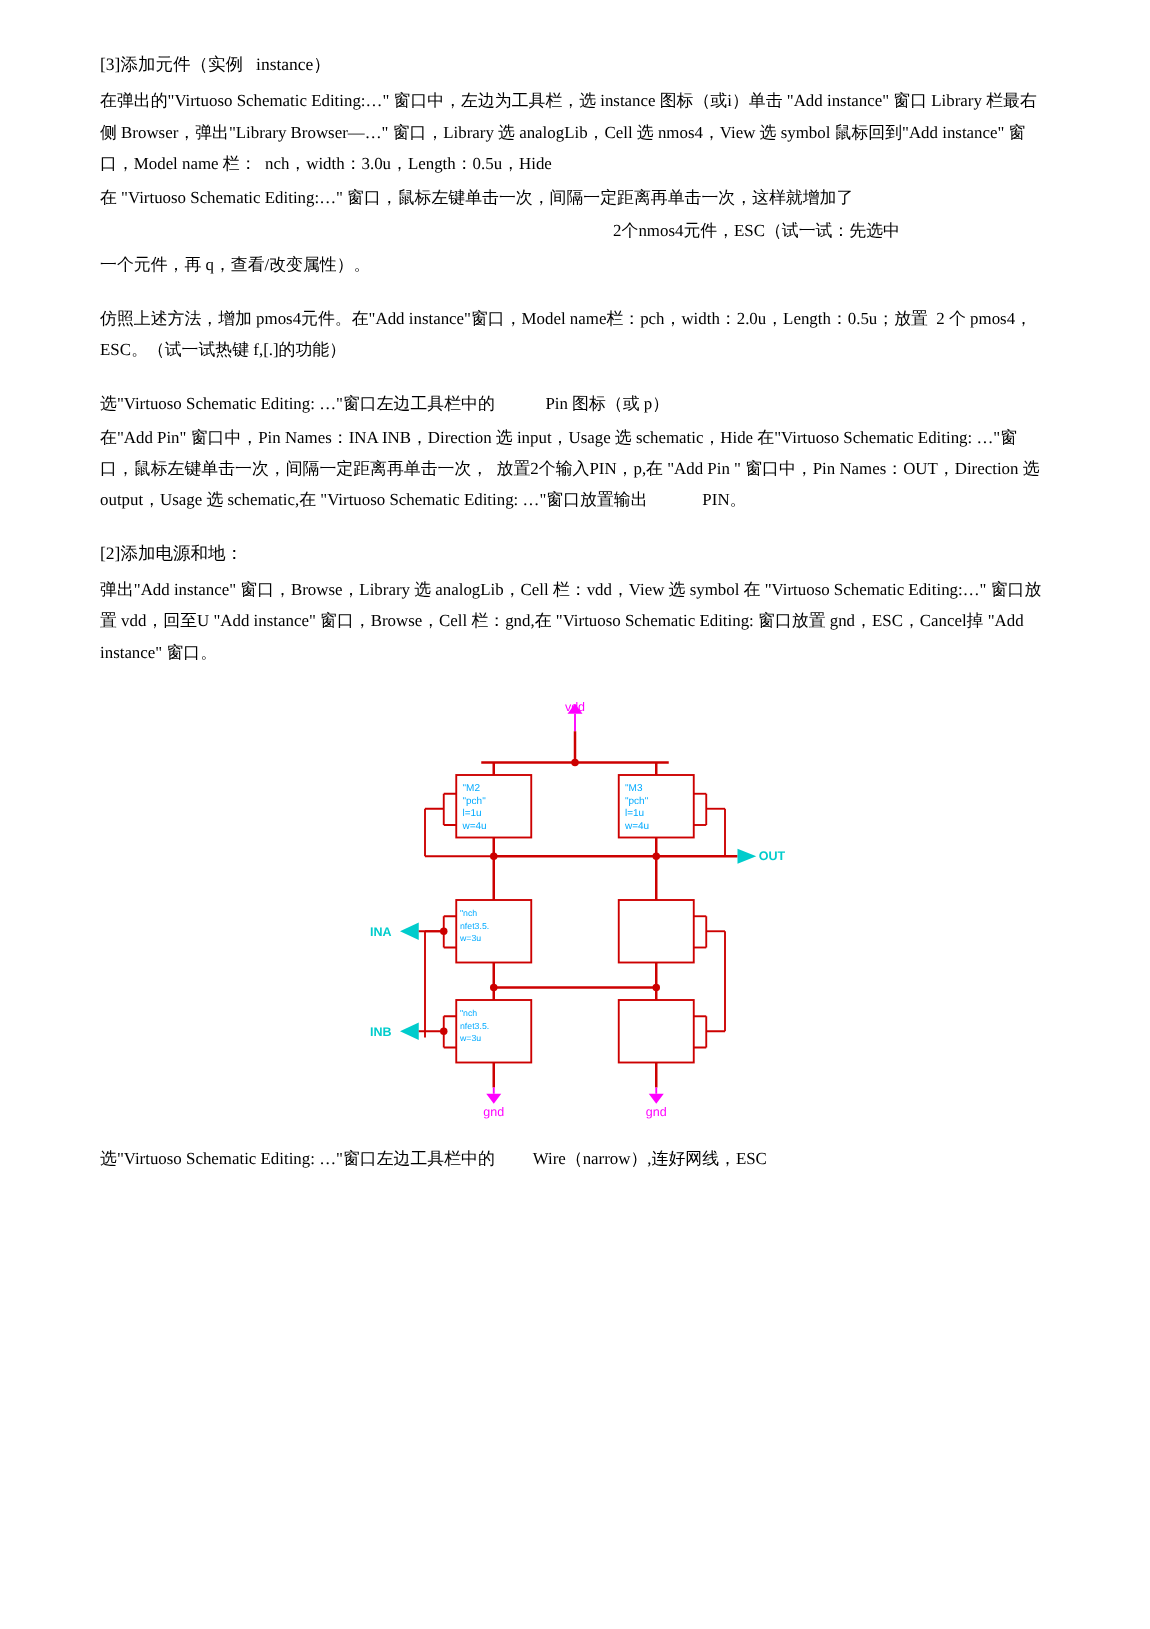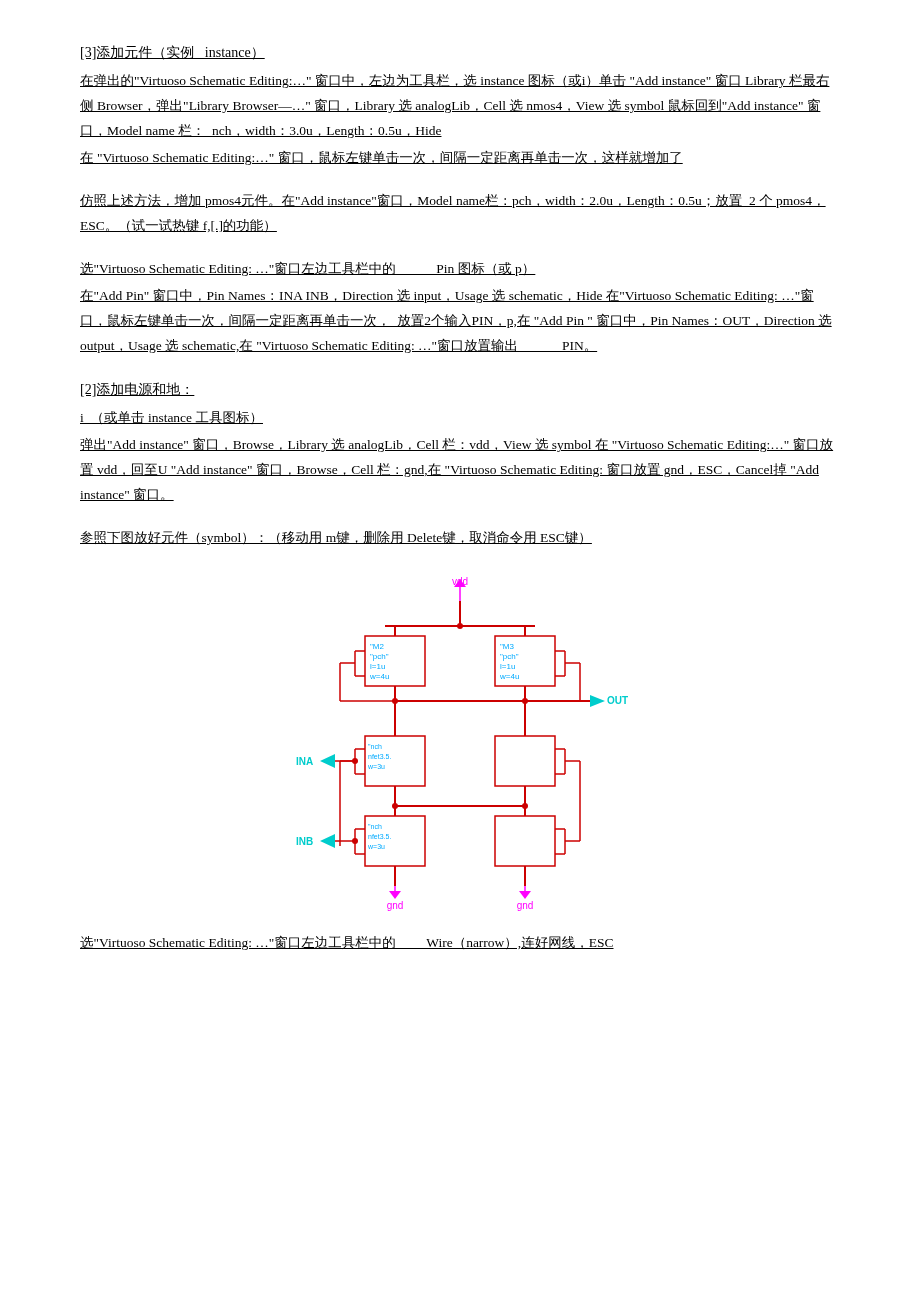--- a/index.html
+++ b/index.html
@@ -8,21 +8,20 @@
       font-family: "SimSun", "宋体", serif;
       font-size: 14px;
       color: #000;
       width: 920px;
       min-height: 1303px;
       padding: 40px 80px;
       line-height: 1.8;
     }
     .section {
       margin-bottom: 18px;
-      text-decoration: underline;
     }
     .section-title {
       font-size: 14px;
       color: #000;
       margin-bottom: 4px;
     }
     .para {
       text-indent: 0;
       margin-bottom: 2px;
       font-size: 13.5px;
@@ -42,39 +41,39 @@
   </style>
 </head>
 <body>
 
 <div>
 
   <div class="section">
     <div class="section-title">[3]添加元件（实例&nbsp;&nbsp;&nbsp;instance）</div>
     <div class="para">在弹出的"Virtuoso Schematic Editing:…" 窗口中，左边为工具栏，选 instance 图标（或i）单击 "Add instance" 窗口 Library 栏最右侧 Browser，弹出"Library Browser—…" 窗口，Library 选 analogLib，Cell 选 nmos4，View 选 symbol 鼠标回到"Add instance" 窗口，Model name 栏：&nbsp;&nbsp;nch，width：3.0u，Length：0.5u，Hide</div>
     <div class="para">在 "Virtuoso Schematic Editing:…" 窗口，鼠标左键单击一次，间隔一定距离再单击一次，这样就增加了</div>
+    <div class="para" style="text-align:right; padding-right: 120px;">2个nmos4元件，ESC（试一试：先选中</div>
+    <div class="para">一个元件，再 q，查看/改变属性）。</div>
   </div>
 
   <div class="section">
     <div class="para">仿照上述方法，增加 pmos4元件。在"Add instance"窗口，Model name栏：pch，width：2.0u，Length：0.5u；放置&nbsp;&nbsp;2 个 pmos4，ESC。（试一试热键 f,[.]的功能）</div>
   </div>
 
   <div class="section">
     <div class="para">选"Virtuoso Schematic Editing: …"窗口左边工具栏中的&nbsp;&nbsp;&nbsp;&nbsp;&nbsp;&nbsp;&nbsp;&nbsp;&nbsp;&nbsp;&nbsp;&nbsp;Pin 图标（或 p）</div>
     <div class="para">在"Add Pin" 窗口中，Pin Names：INA INB，Direction 选 input，Usage 选 schematic，Hide 在"Virtuoso Schematic Editing: …"窗口，鼠标左键单击一次，间隔一定距离再单击一次，&nbsp;&nbsp;放置2个输入PIN，p,在 "Add Pin " 窗口中，Pin Names：OUT，Direction 选 output，Usage 选 schematic,在 "Virtuoso Schematic Editing: …"窗口放置输出&nbsp;&nbsp;&nbsp;&nbsp;&nbsp;&nbsp;&nbsp;&nbsp;&nbsp;&nbsp;&nbsp;&nbsp;&nbsp;PIN。</div>
   </div>
 
   <div class="section">
     <div class="section-title">[2]添加电源和地：</div>
-    <div class="para">i&nbsp;&nbsp;（或单击 instance 工具图标）</div>
     <div class="para">弹出"Add instance" 窗口，Browse，Library 选 analogLib，Cell 栏：vdd，View 选 symbol 在 "Virtuoso Schematic Editing:…" 窗口放置 vdd，回至U "Add instance" 窗口，Browse，Cell 栏：gnd,在 "Virtuoso Schematic Editing: 窗口放置 gnd，ESC，Cancel掉 "Add instance" 窗口。</div>
   </div>
 
   <div class="section">
-    <div class="para">参照下图放好元件（symbol）：（移动用 m键，删除用 Delete键，取消命令用 ESC键）</div>
   </div>
 
   <div class="diagram-container">
     <svg viewBox="0 0 500 340" xmlns="http://www.w3.org/2000/svg">
 
       <rect x="0" y="0" width="500" height="340" fill="white"></rect>
 
       <text x="250" y="14" fill="#ff00ff" font-size="10" text-anchor="middle" font-family="Arial">vdd</text>
 
       <line x1="250" y1="16" x2="250" y2="30" stroke="#ff00ff" stroke-width="1.5"></line>

